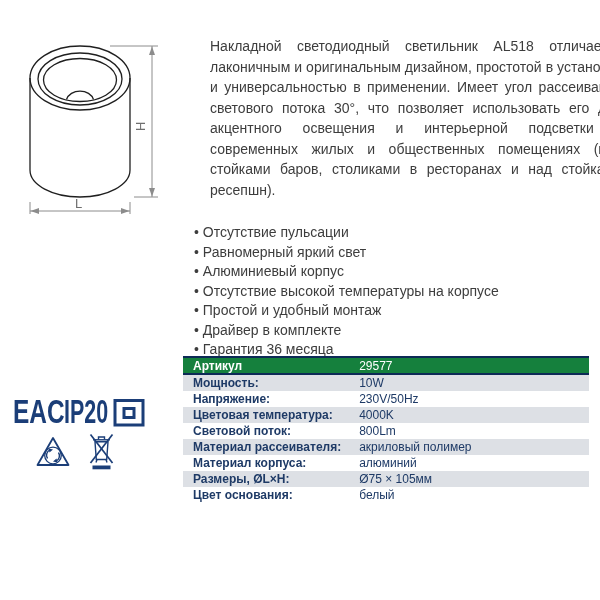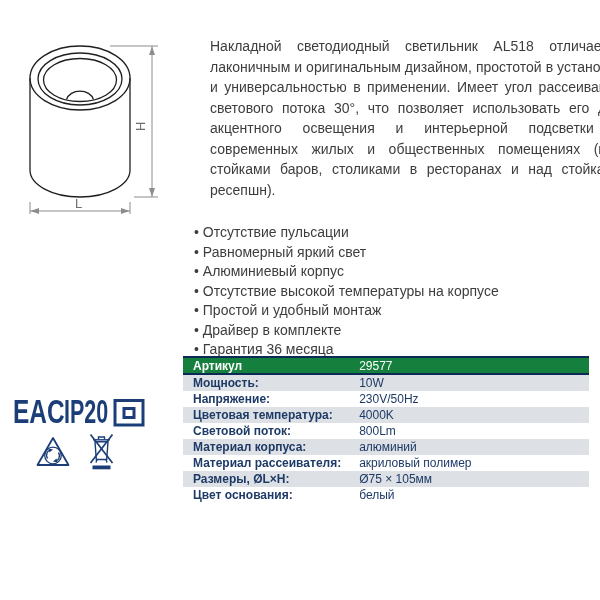--- a/index.html
+++ b/index.html
@@ -106,26 +106,26 @@
       </tr>
       <tr>
         <td class="lbl">Цветовая температура:</td>
         <td class="val">4000K</td>
       </tr>
       <tr>
         <td class="lbl">Световой поток:</td>
         <td class="val">800Lm</td>
       </tr>
       <tr>
+        <td class="lbl">Материал рассеивателя:</td>
+        <td class="val">акриловый полимер</td>
+      </tr>
+      <tr>
         <td class="lbl">Материал корпуса:</td>
         <td class="val">алюминий</td>
-      </tr>
-      <tr>
-        <td class="lbl">Материал рассеивателя:</td>
-        <td class="val">акриловый полимер</td>
       </tr>
       <tr>
         <td class="lbl">Размеры, ØL×H:</td>
         <td class="val">Ø75 × 105мм</td>
       </tr>
       <tr>
         <td class="lbl">Цвет основания:</td>
         <td class="val">белый</td>
       </tr>
     </tbody>

